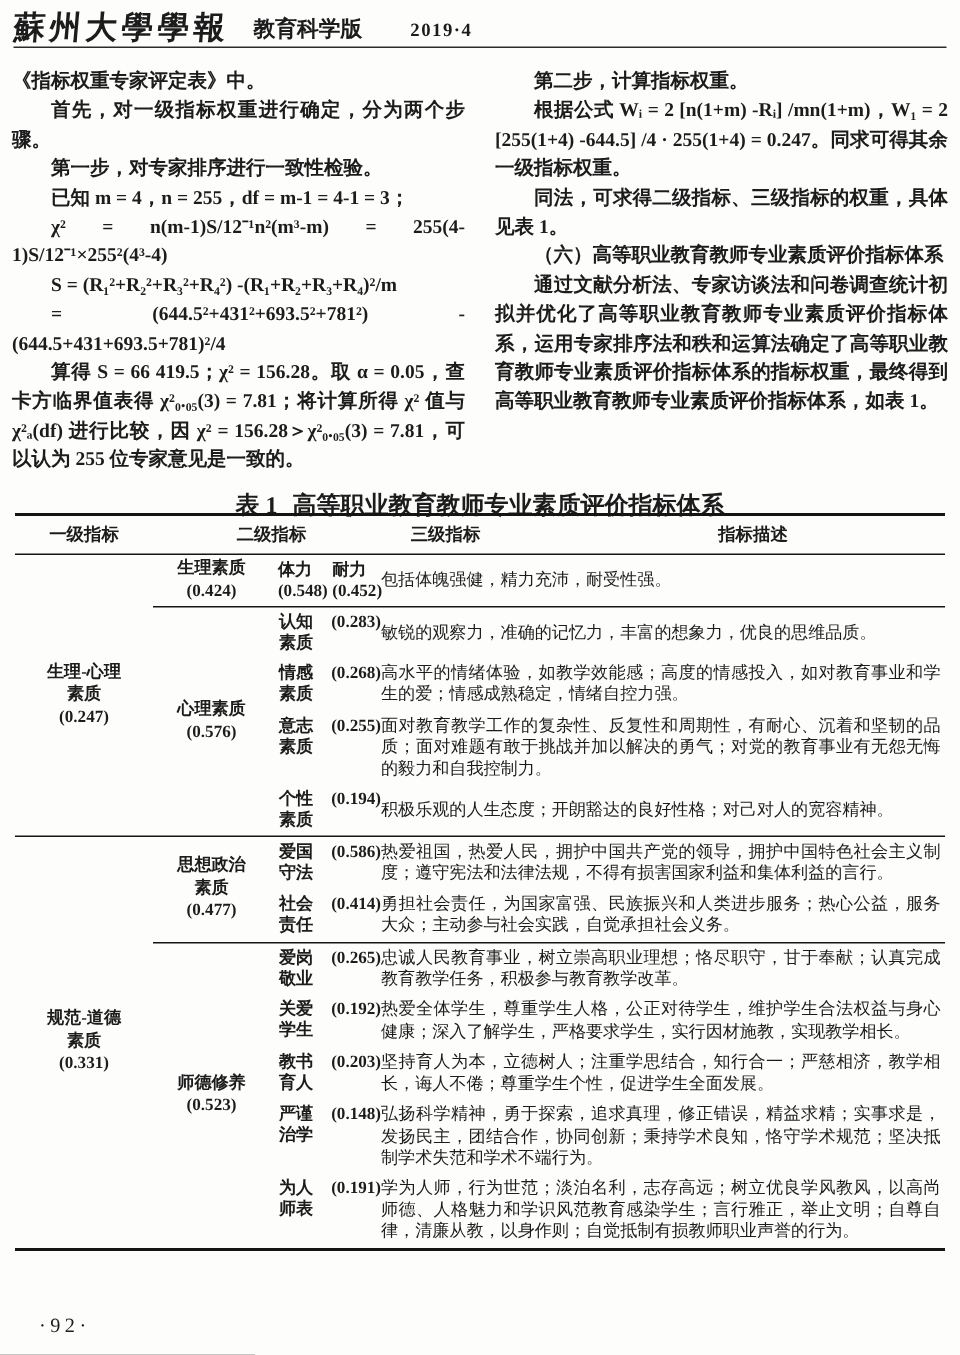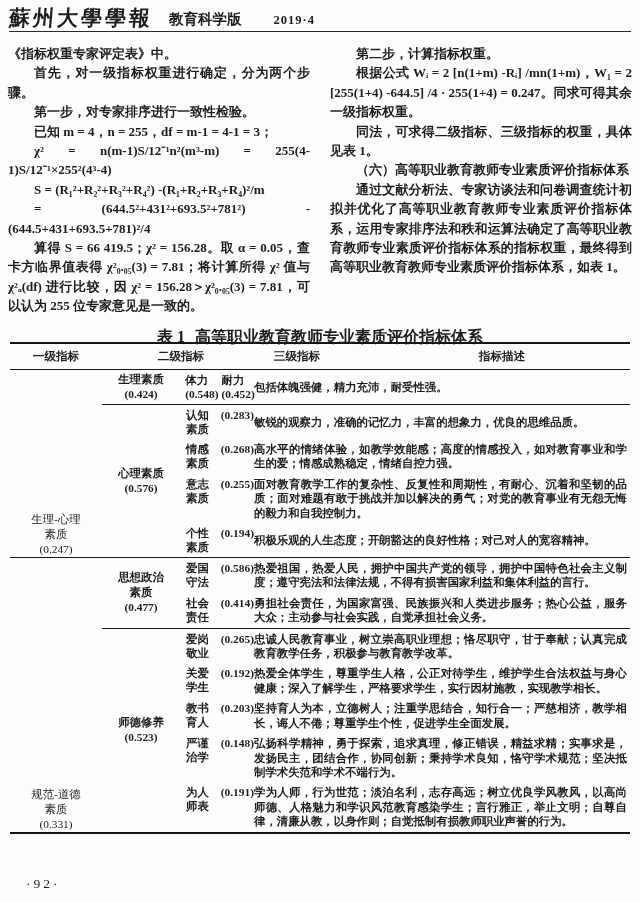--- a/index.html
+++ b/index.html
@@ -31,33 +31,33 @@
          border-top: 2.2px solid #151515; border-bottom: 2.4px solid #151515;
          font-size: 11.4px; }
   .thead { display: flex; align-items: center; height: 25px;
            border-bottom: 1.5px solid #151515; font-weight: bold; font-size: 11.6px; gap: 40px; }
   .th1 { width: 92px; text-align: center; }
   .th2 { width: 78px; text-align: center; }
   .th3 { width: 74px; text-align: center; }
   .th4 { flex: 1; text-align: center; }
   .tgroup { display: flex; }
   .tgroup + .tgroup { border-top: 1.6px solid #151515; }
-  .cell-l1 { width: 92px; display: flex; flex-direction: column; justify-content: flex-end;
-             align-items: center; text-align: center; font-weight: normal; line-height: 15px; }
+  .cell-l1 { width: 92px; display: flex; flex-direction: column; justify-content: center;
+             align-items: center; text-align: center; font-weight: bold; line-height: 15px; }
   .group-right { flex: 1; display: flex; flex-direction: column; }
   .subgroup { display: flex; }
   .subgroup + .subgroup { border-top: 1.3px solid #151515; }
   .cell-l2 { width: 78px; display: flex; flex-direction: column; justify-content: center;
              align-items: center; text-align: center; font-weight: bold; line-height: 15px; }
   .items { flex: 1; display: flex; flex-direction: column; }
   .item-row { display: flex; padding: 3px 0; }
   .cell-l3 { width: 74px; box-sizing: border-box; padding-left: 6px; display: flex;
              flex-direction: row; justify-content: center; gap: 3px;
              font-weight: bold; line-height: 14px; }
-  .cell-desc { flex: 1; display: flex; align-items: center; font-weight: bold;
+  .cell-desc { flex: 1; display: flex; align-items: center; font-weight: normal;
                line-height: 14.4px; padding-right: 3px; text-align: justify; }
   
   .footer { position: absolute; left: 26px; top: 876px; font-size: 13.5px;
             letter-spacing: 3px; }
 </style>
 </head>
 <body>
 
 <div class="page">
 

